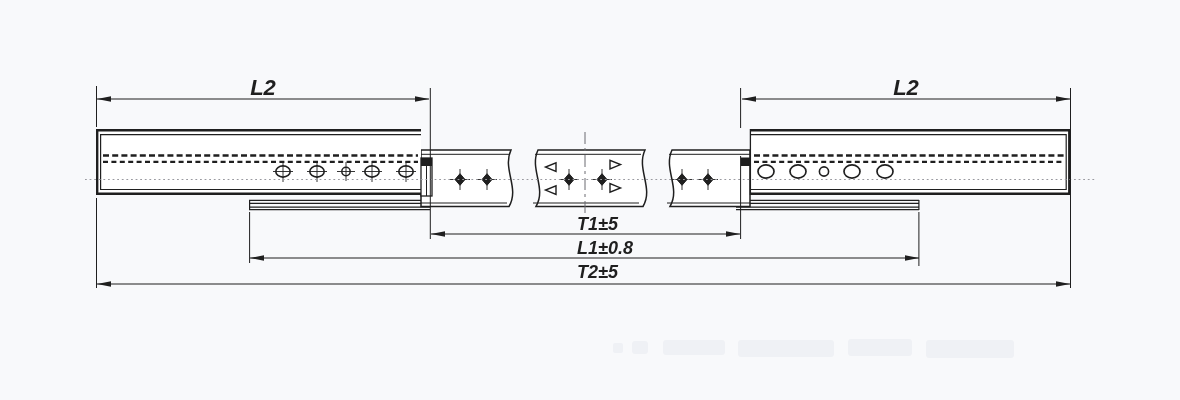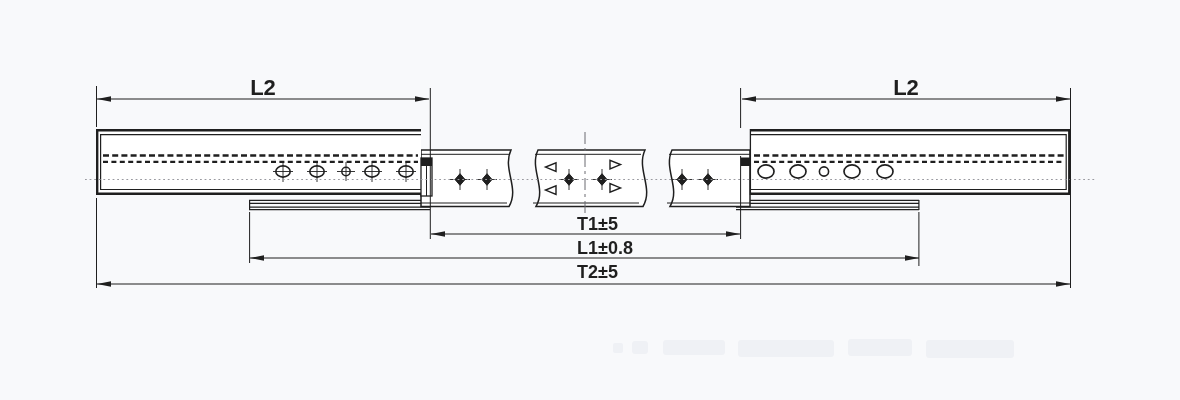--- a/index.html
+++ b/index.html
@@ -2,21 +2,21 @@
 <html style="--bg: #f8f9fb; --line: #1f1f1f; --centerline: #9a9aa0;"><head>
 <meta charset="utf-8">
 <style>
   :root{
     --bg:#f8f9fb;
     --line:#1f1f1f;
     --centerline:#9a9aa0;
   }
   html,body{margin:0;padding:0;background:var(--bg);}
   .stage{position:relative;width:1173px;height:400px;background:var(--bg);overflow:hidden;
-         font-family:"Liberation Sans", sans-serif;}
+         font-family:"Liberation Sans", sans-serif;font-style:italic;}
   svg{display:block;}
   .ink{stroke:var(--line);}
   .fillwhite{fill:#ffffff;}
   .nofill{fill:none;}
   .dimtext{fill:var(--line);font-family:"Liberation Sans", sans-serif;font-weight:700;}
   .lbig{font-size:22px;}
   .lsmall{font-size:18px;}
   .arrow{fill:var(--line);stroke:none;}
   .cl-h{stroke:var(--centerline);}
   .wm{fill:#eef0f5;}

